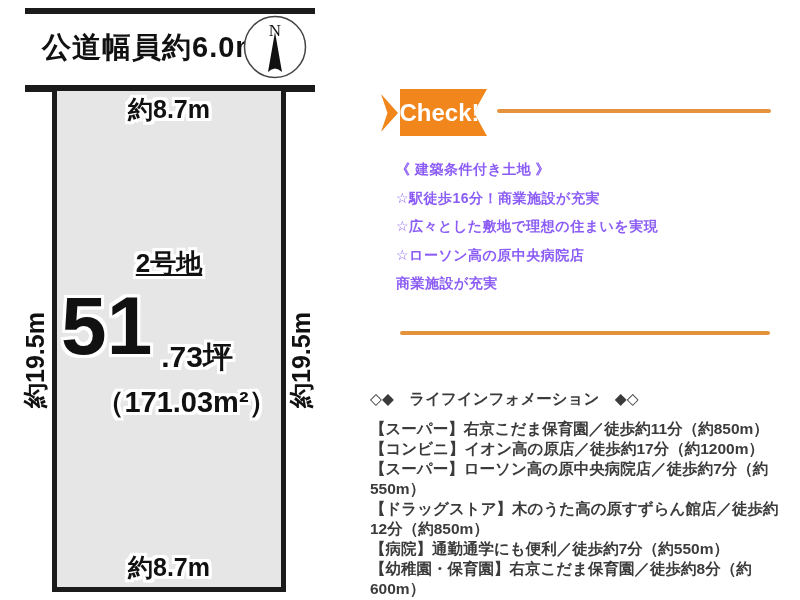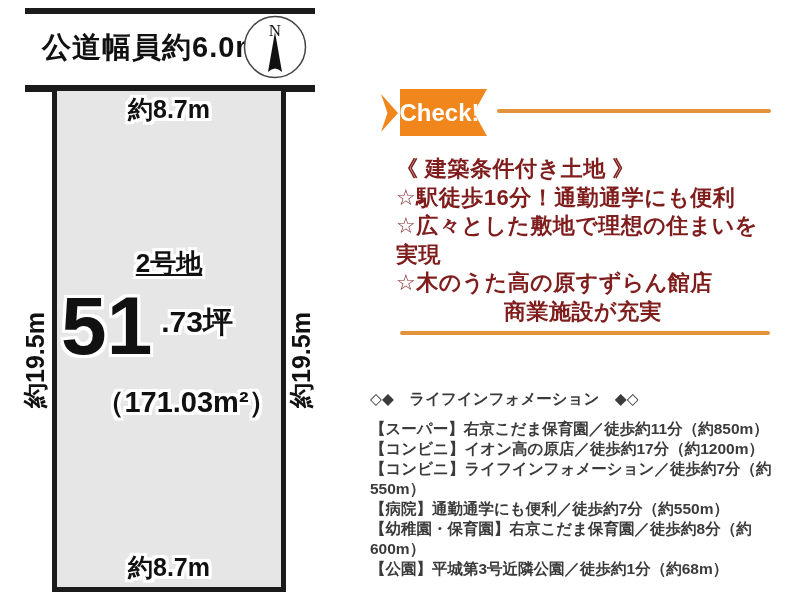--- a/index.html
+++ b/index.html
@@ -25,38 +25,38 @@
     -3px -3px 0 #fff, 3px -3px 0 #fff, -3px 3px 0 #fff, 3px 3px 0 #fff,
     -3px 0 0 #fff, 3px 0 0 #fff, 0 -3px 0 #fff, 0 3px 0 #fff,
     -2px -2px 0 #fff, 2px -2px 0 #fff, -2px 2px 0 #fff, 2px 2px 0 #fff;}
   .dim{font-size:25px;}
   .dim-top{left:52px;top:93px;width:234px;text-align:center;}
   .dim-bottom{left:52px;top:551px;width:234px;text-align:center;}
   .dim-vert{white-space:nowrap;transform:translate(-50%,-50%) rotate(-90deg);}
   .dim-left{left:35px;top:360px;}
   .dim-right{left:301px;top:360px;}
   .lot-name{left:52px;top:246px;width:234px;text-align:center;font-size:26px;text-decoration:underline;}
-  .area-row{left:52px;top:288px;width:190px;display:flex;justify-content:center;align-items:flex-start;}
+  .area-row{left:52px;top:288px;width:190px;display:flex;justify-content:center;align-items:flex-end;}
   .area-big{font-size:82px;line-height:0.93;}
   .area-sub{font-size:30px;position:relative;top:14px;margin-left:9px;}
   .area-sqm{left:52px;top:383px;width:269px;text-align:center;font-size:29px;}
 
   
   .accent{background:#f0861c;}
   .chevron{left:381px;top:94px;width:17px;height:38px;
     clip-path:polygon(0 0,100% 50%,0 100%,38% 50%);}
   .check-banner{left:400px;top:89px;width:87px;height:47px;
     clip-path:polygon(0 0,100% 0,85% 50%,100% 100%,0 100%);
     display:flex;align-items:center;justify-content:center;}
   .check-banner span{color:#fff;font-size:24px;padding-right:8px;}
   .check-line{left:497px;top:109px;width:274px;height:4px;background:#e5923c;border-radius:2px;}
 
-  .features{left:396px;top:155px;width:374px;font-size:22px;
-    line-height:28.5px;color:#7f1d1d;letter-spacing:0.5px;}
-  .features .cont{text-align:center;}
+  .features{left:396px;top:155px;width:374px;font-size:14px;
+    line-height:28.5px;color:#8b5cf6;letter-spacing:0.5px;}
+  .features .cont{text-align:left;}
   .divider{left:400px;top:331px;width:370px;height:4px;background:#e5923c;border-radius:2px;}
 
   .lifeinfo{left:370px;top:389px;width:424px;font-size:15.5px;
     line-height:20px;color:#3b3b3b;}
   .lifeinfo .li-title{margin-bottom:10px;}
 </style>
 </head>
 <body>
 
 <div class="abs road-bar top"></div>
@@ -89,29 +89,30 @@
 <div class="abs area-sqm halo">（171.03m²）</div>
 
 <div class="abs chevron accent"></div>
 <div class="abs check-banner accent">
   <span>Check!</span>
 </div>
 <div class="abs check-line"></div>
 
 <div class="abs features">
   <div>《 建築条件付き土地 》</div>
-  <div>☆駅徒歩16分！通勤通学にも便利</div>
+  <div>☆駅徒歩16分！商業施設が充実</div>
   <div>☆広々とした敷地で理想の住まいを実現</div>
-  <div>☆木のうた高の原すずらん館店</div>
+  <div>☆ローソン高の原中央病院店</div>
   <div class="cont">商業施設が充実</div>
 </div>
 
 <div class="abs divider"></div>
 
 <div class="abs lifeinfo">
   <div class="li-title">◇◆　ライフインフォメーション　◆◇</div>
   <div>【スーパー】右京こだま保育園／徒歩約11分（約850m）</div>
   <div>【コンビニ】イオン高の原店／徒歩約17分（約1200m）</div>
-  <div>【コンビニ】ライフインフォメーション／徒歩約7分（約550m）</div>
+  <div>【スーパー】ローソン高の原中央病院店／徒歩約7分（約550m）</div>
+  <div>【ドラッグストア】木のうた高の原すずらん館店／徒歩約12分（約850m）</div>
   <div>【病院】通勤通学にも便利／徒歩約7分（約550m）</div>
   <div>【幼稚園・保育園】右京こだま保育園／徒歩約8分（約600m）</div>
   <div>【公園】平城第3号近隣公園／徒歩約1分（約68m）</div>
 </div>
 
 </body></html>

